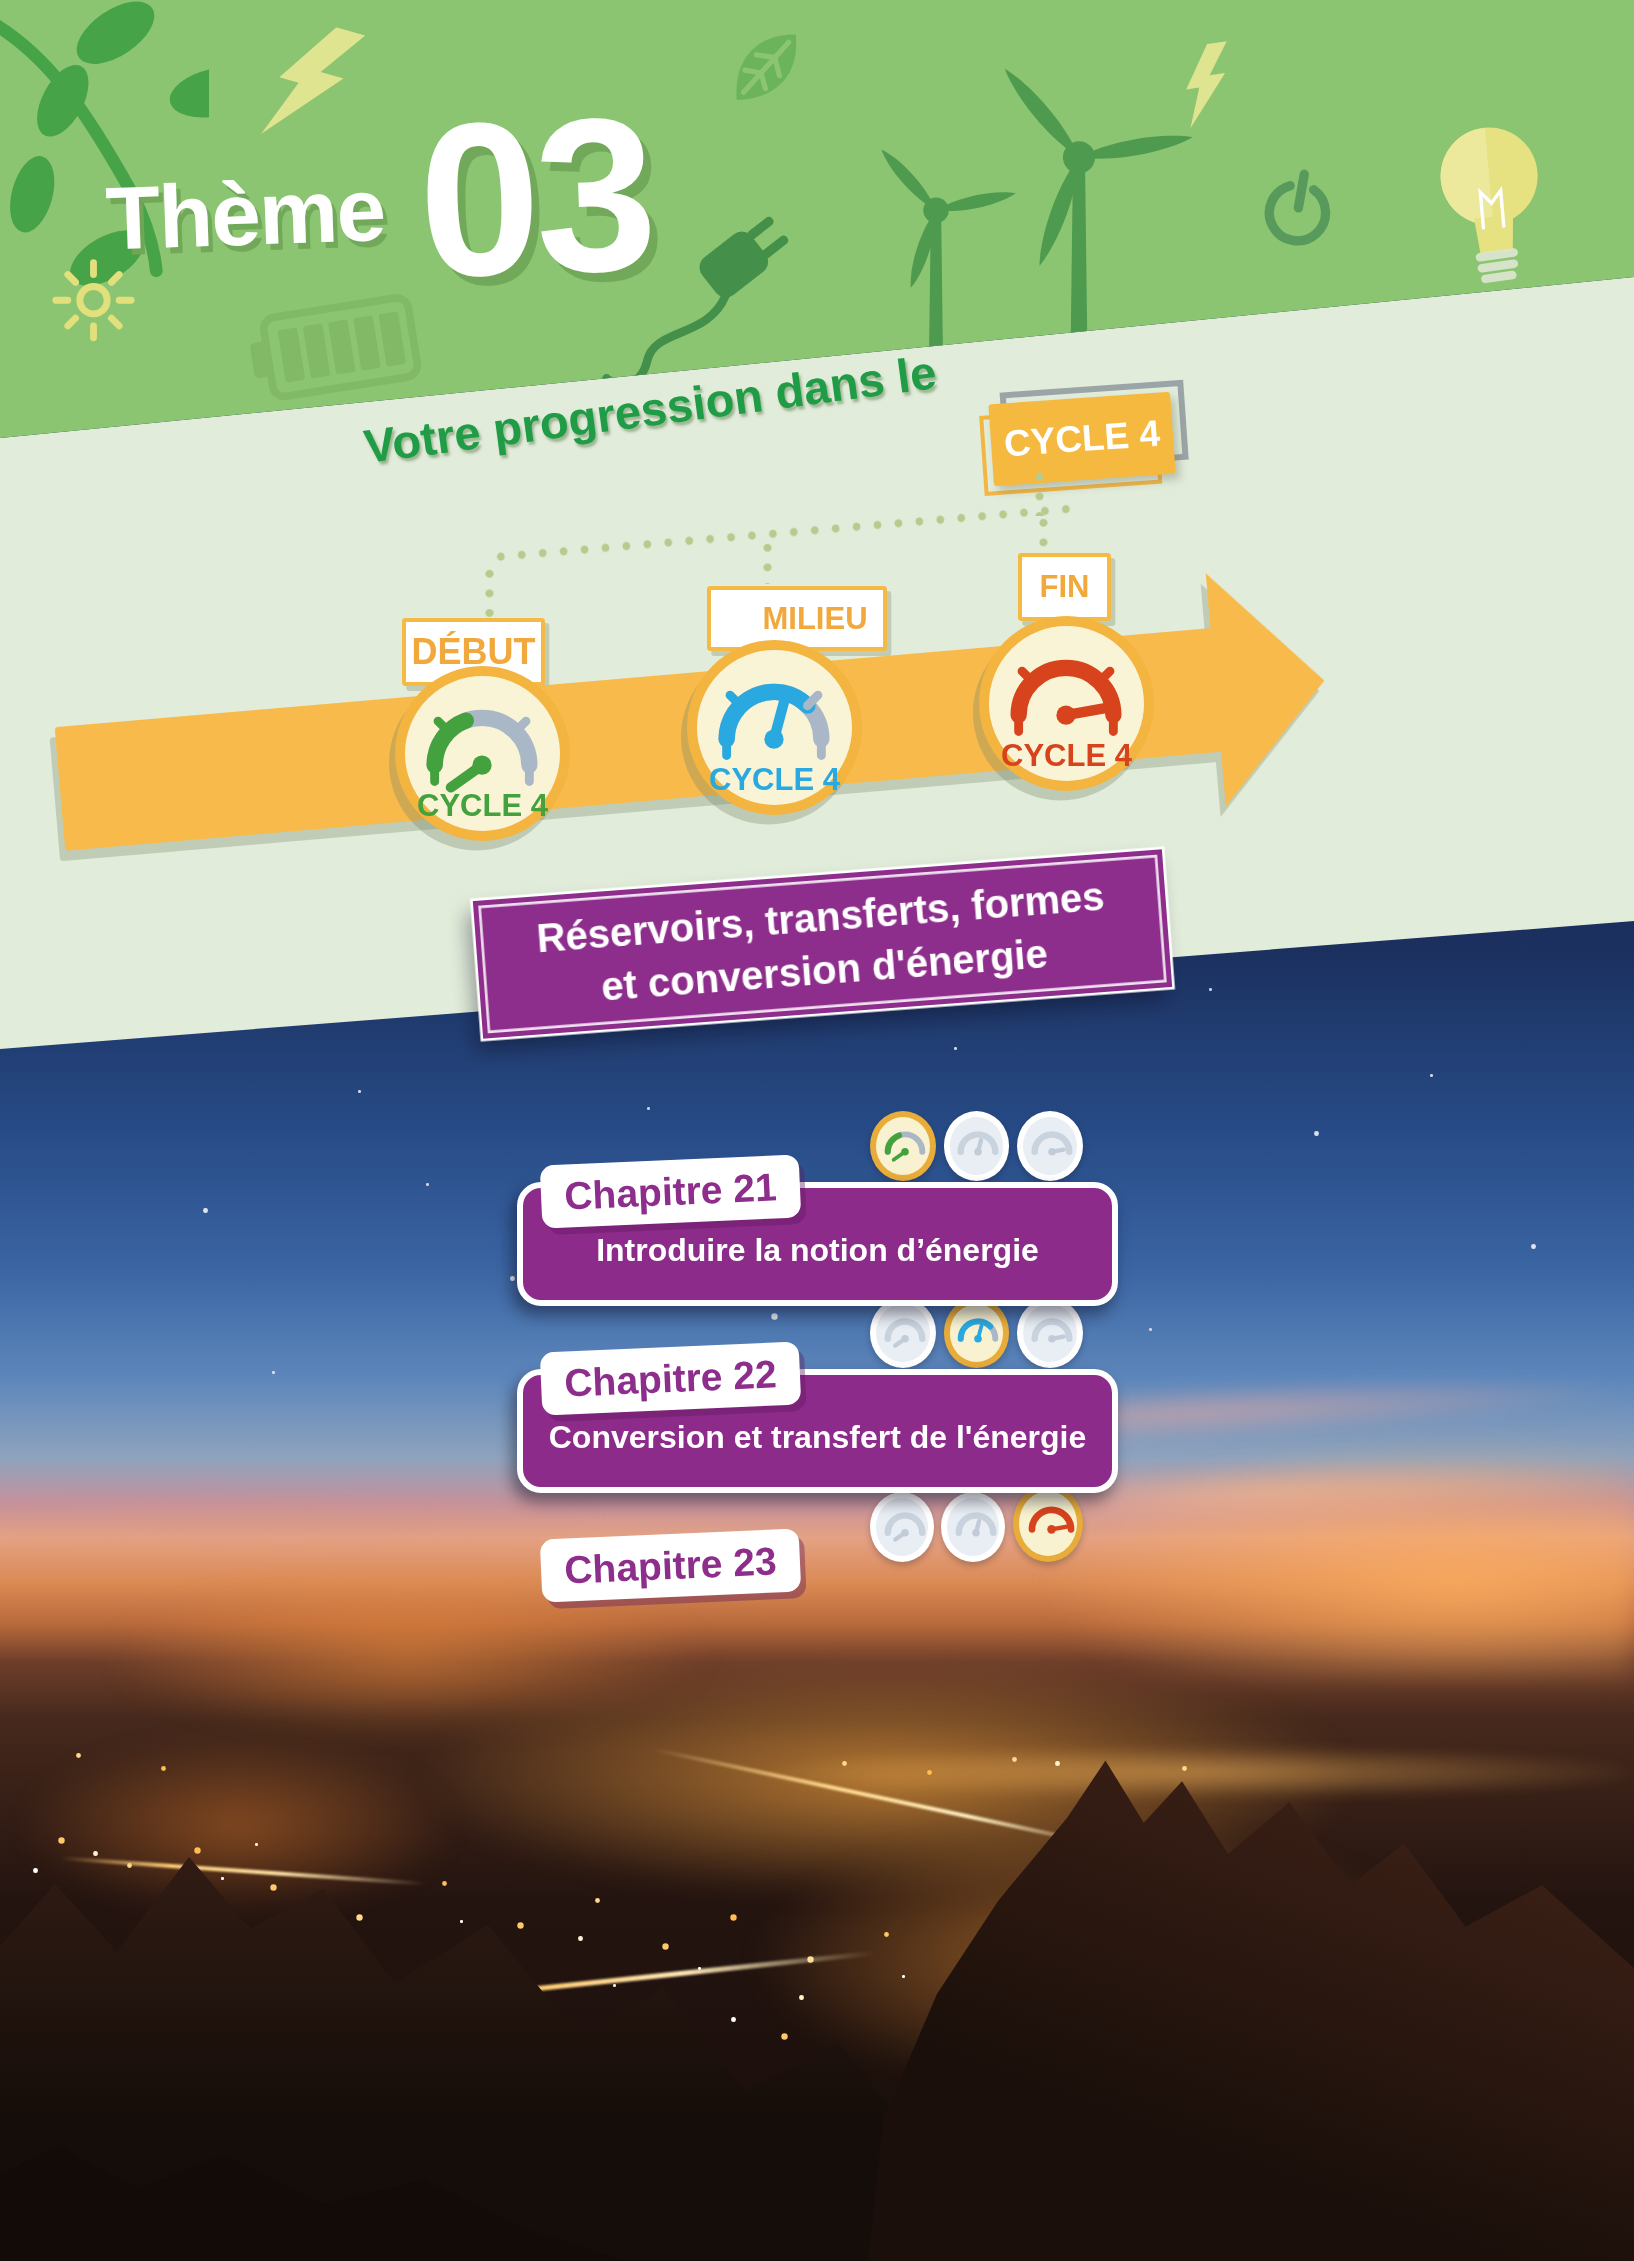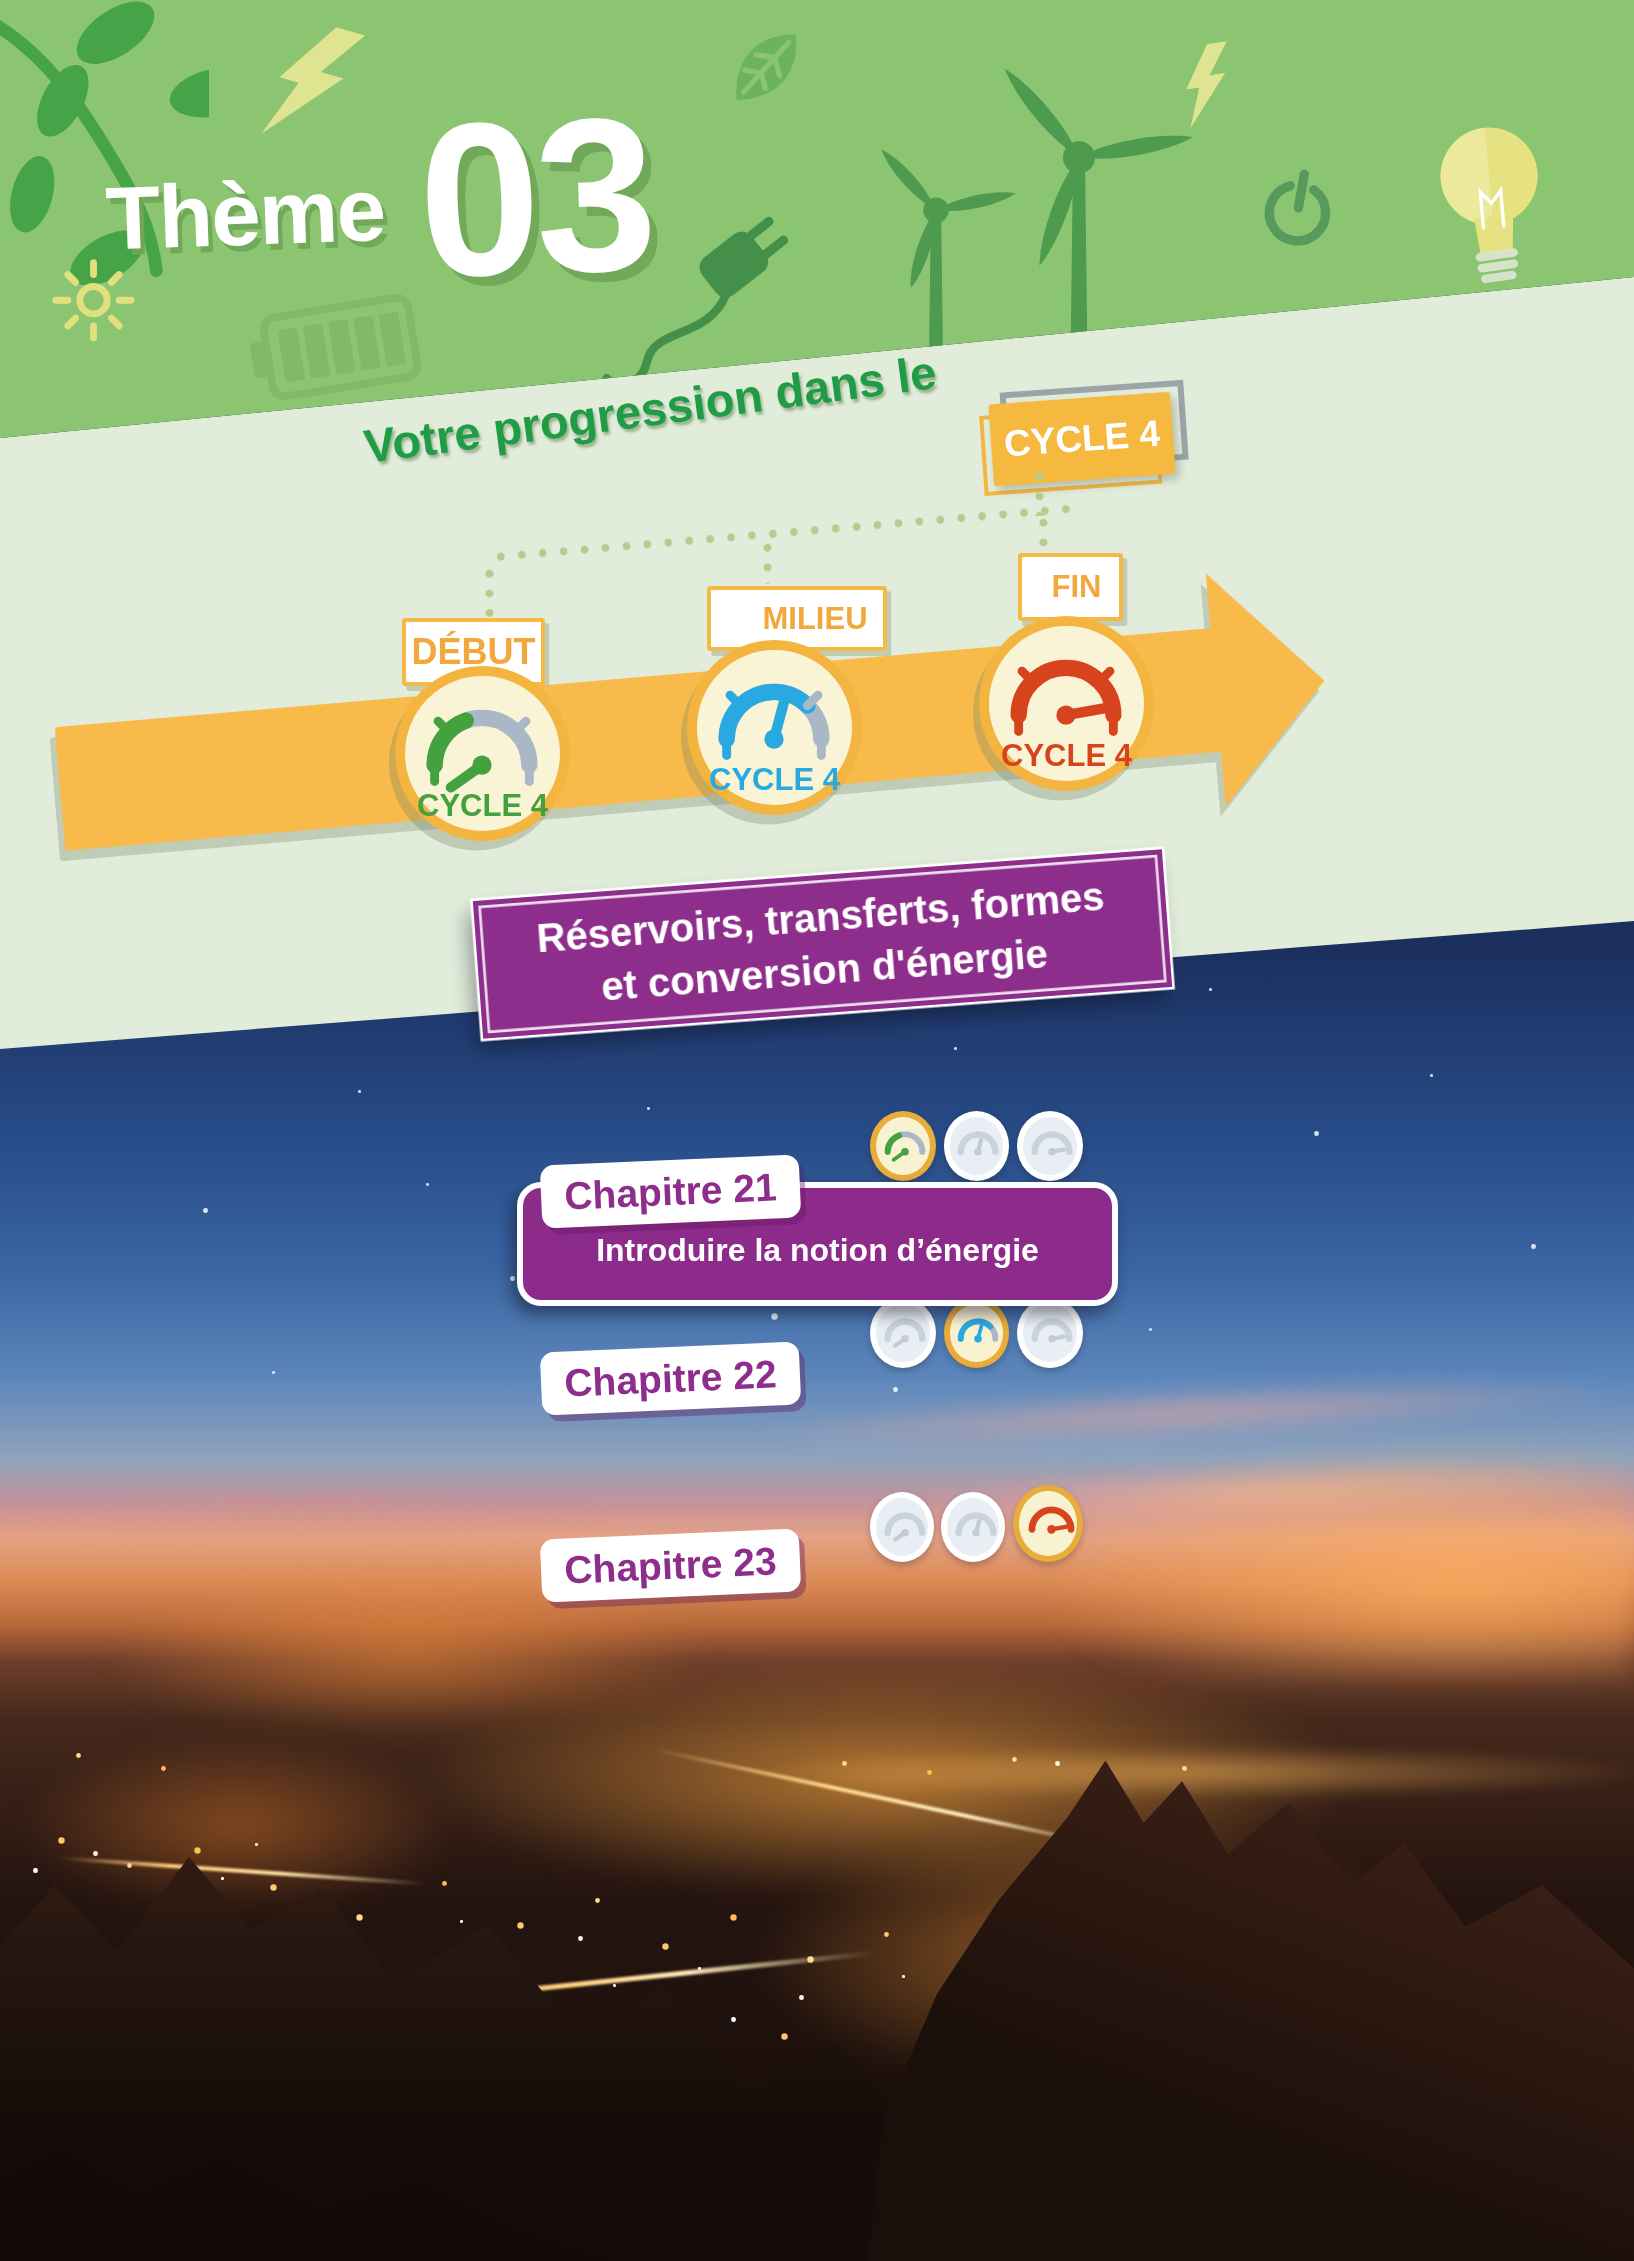--- a/index.html
+++ b/index.html
@@ -102,21 +102,21 @@
   .dot-v{width:8.5px;background-image:radial-gradient(circle,#B7CB8F 3.4px,transparent 4.3px);
     background-size:8.5px 19.6px;background-repeat:repeat-y;}
   .dv-badge{left:1035px;top:467px;height:49px;}
   .dv1{left:485px;top:564px;height:53px;}
   .dv2{left:763px;top:538px;height:46px;}
   .dv3{left:1039px;top:513px;height:39px;}
   .ms-label{background:#fff;border:4.3px solid #F5BA45;border-radius:3.4px;display:flex;align-items:center;
     justify-content:center;color:#F1A83C;box-shadow:4.3px 5.1px 0 rgba(135,145,115,.35);}
   .ms-debut{left:402px;top:618px;width:135px;height:60px;font-size:36px;}
   .ms-milieu{left:707px;top:586px;width:136px;height:57px;font-size:31px;padding-left:36px;}
-  .ms-fin{left:1018px;top:553px;width:85px;height:60px;font-size:31px;padding-left:12px;}
+  .ms-fin{left:1018px;top:553px;width:85px;height:60px;font-size:31px;}
   .arrow{left:60px;top:727px;width:1162px;height:124px;background:#F7BA4B;border-radius:3.4px;
     transform:rotate(-4.9deg);transform-origin:left center;
     filter:drop-shadow(-5.1px 10.2px 0 rgba(115,128,98,.3));}
   .arrow::after{content:'';position:absolute;right:-107px;top:50%;transform:translateY(-50%);
     border-left:109px solid #F7BA4B;border-top:117px solid transparent;border-bottom:117px solid transparent;}
   .gauge{width:155px;height:155px;border:10.2px solid #F3B440;border-radius:50%;background:#FAF4D6;
     box-shadow:-6px 9.4px 0 rgba(120,132,102,.32);}
   .g1{left:395px;top:666px;} .g2{left:687px;top:640px;} .g3{left:979px;top:616px;}
   .gauge svg{position:absolute;left:3.4px;top:3.4px;width:148px;height:122px;}
   .gauge .glabel{position:absolute;bottom:6.8px;width:100%;text-align:center;font-size:31px;}
@@ -396,20 +396,21 @@
       </div>
       <div class="mini">
         <svg viewBox="0 0 100 82">
             <path class="a-lite" d="M18,58 A32,32 0 0 1 82,58"></path>
             <line class="n-lite" x1="50" y1="58" x2="71.7" y2="54.2"></line>
             <circle class="h-lite" cx="50" cy="58" r="7"></circle>
           </svg>
       </div>
     </div>
     <div class="chap-tab">Chapitre 22</div>
+    <div class="chap-box">Conversion et transfert de l'énergie</div>
   </div>
 
   <div class="chapter c23">
     <div class="minis">
       <div class="mini">
         <svg viewBox="0 0 100 82">
             <path class="a-lite" d="M18,58 A32,32 0 0 1 82,58"></path>
             <line class="n-lite" x1="50" y1="58" x2="32" y2="70.6"></line>
             <circle class="h-lite" cx="50" cy="58" r="7"></circle>
           </svg>

